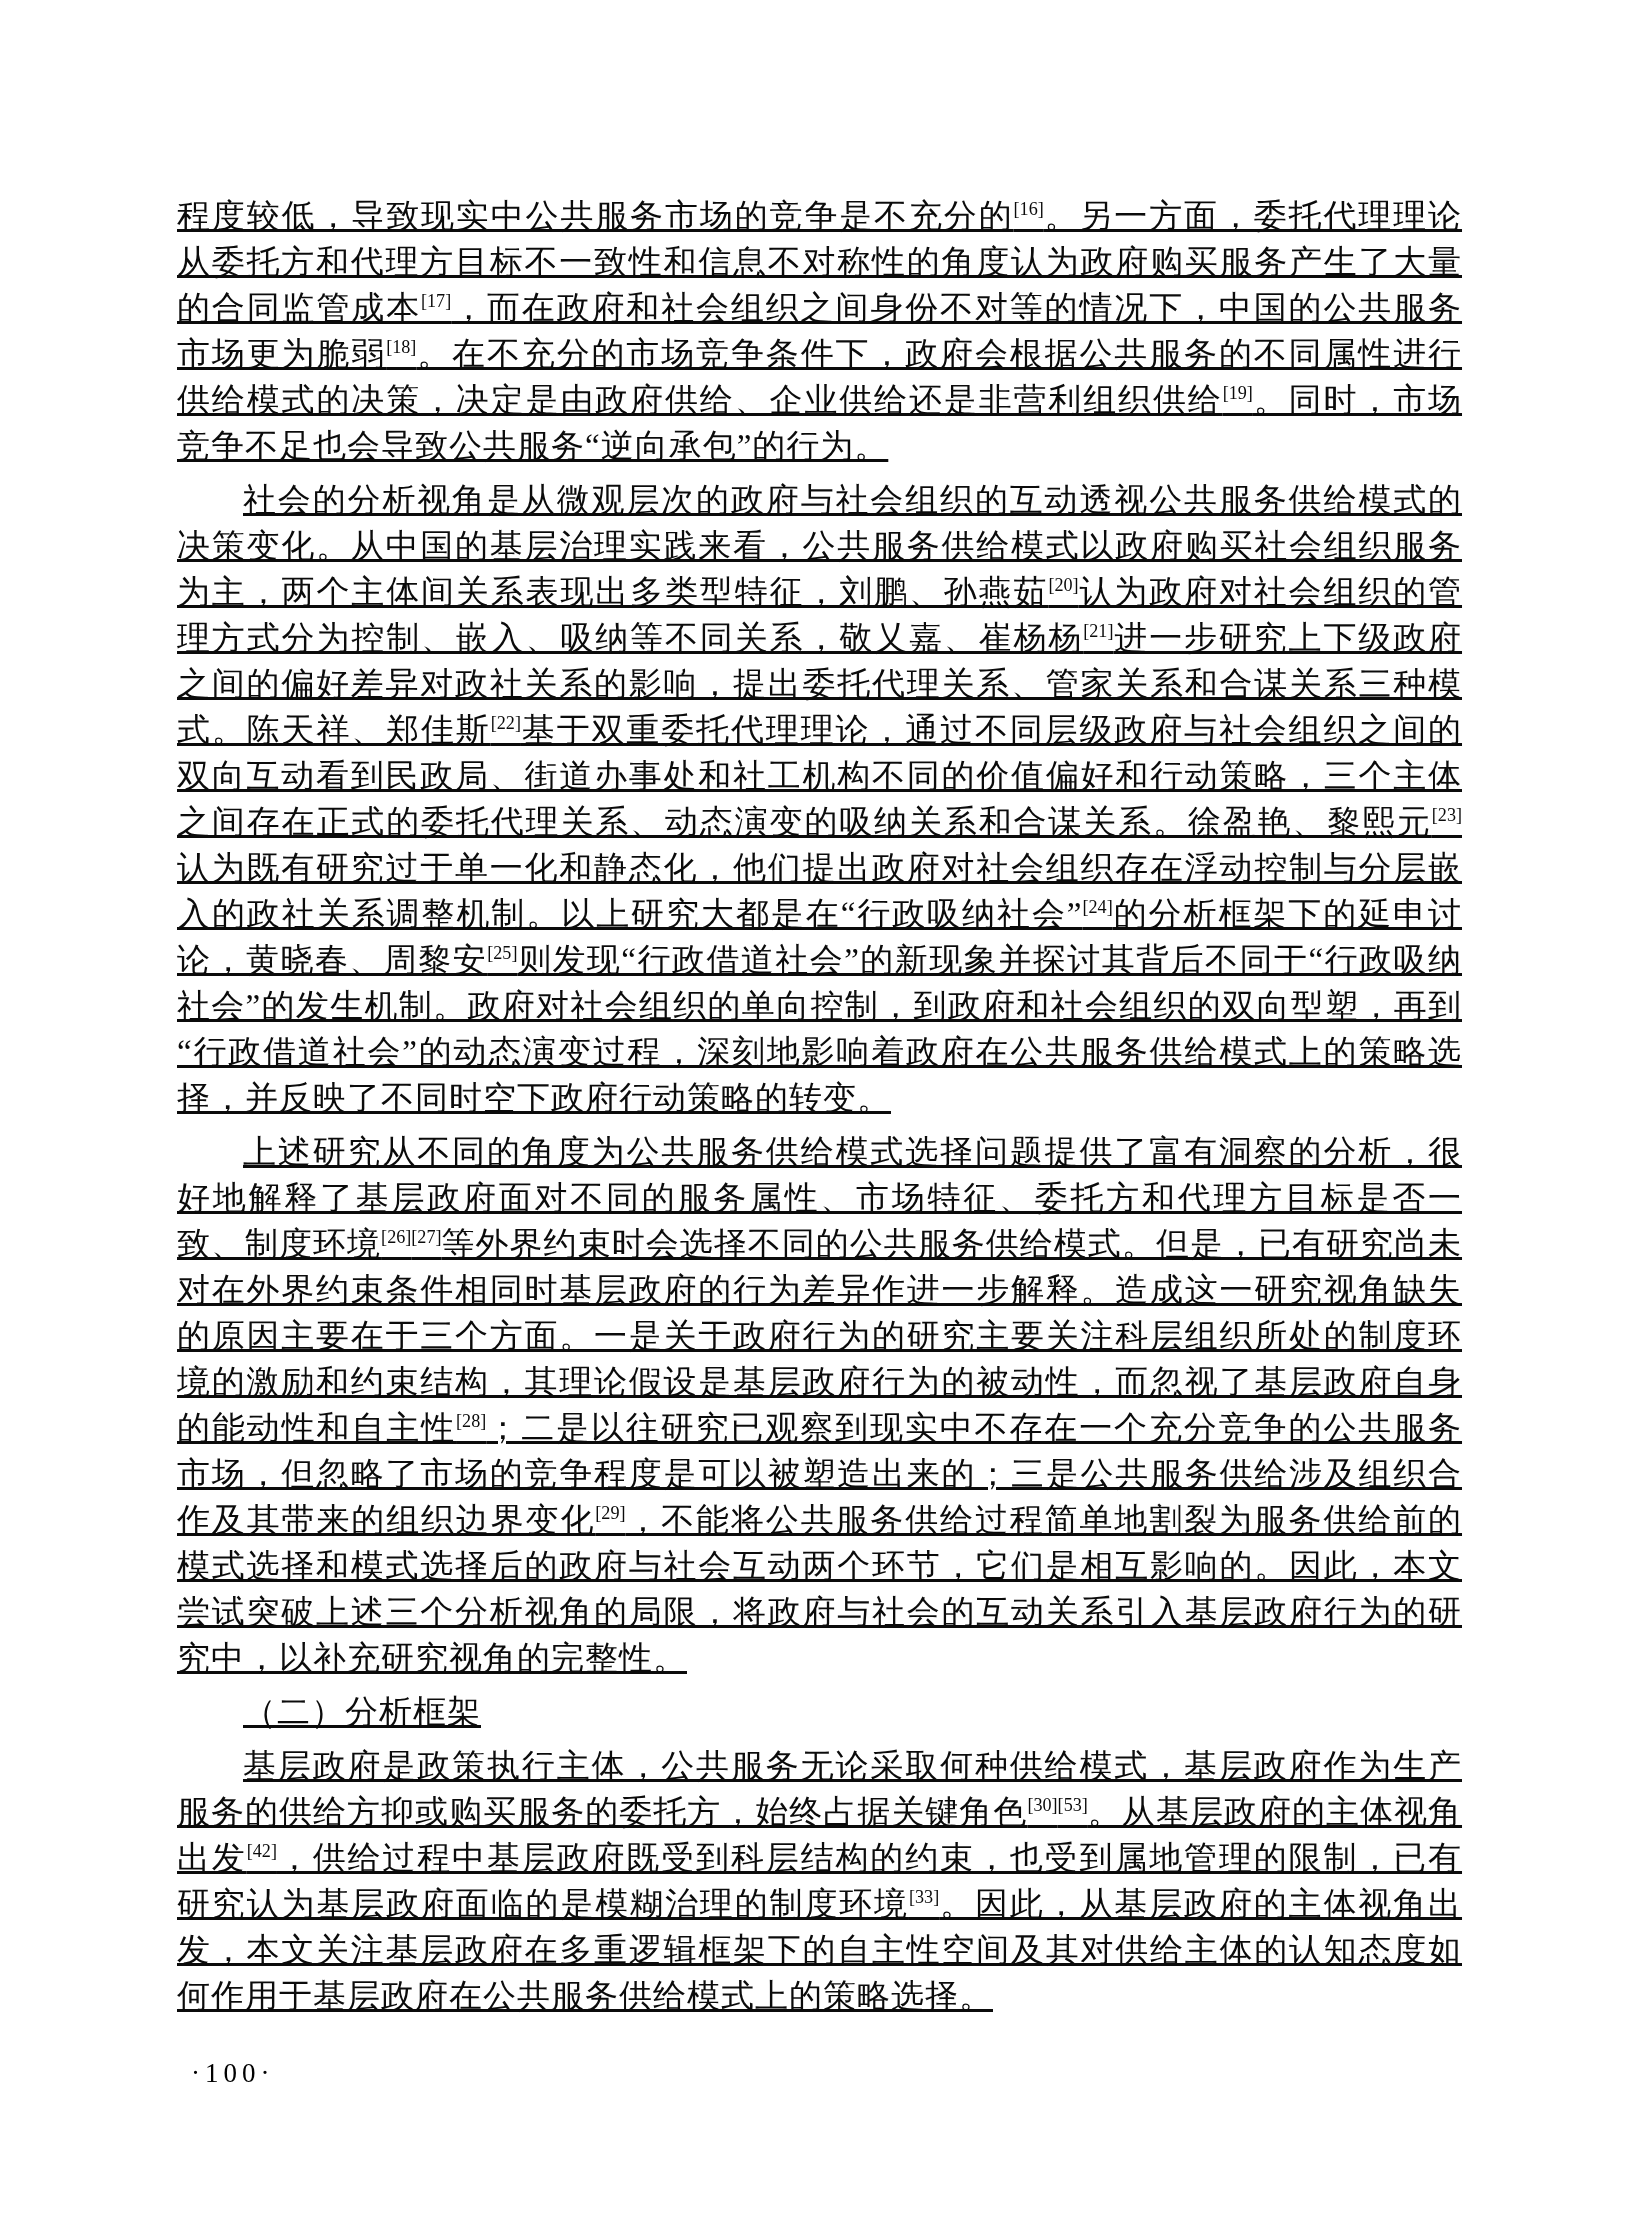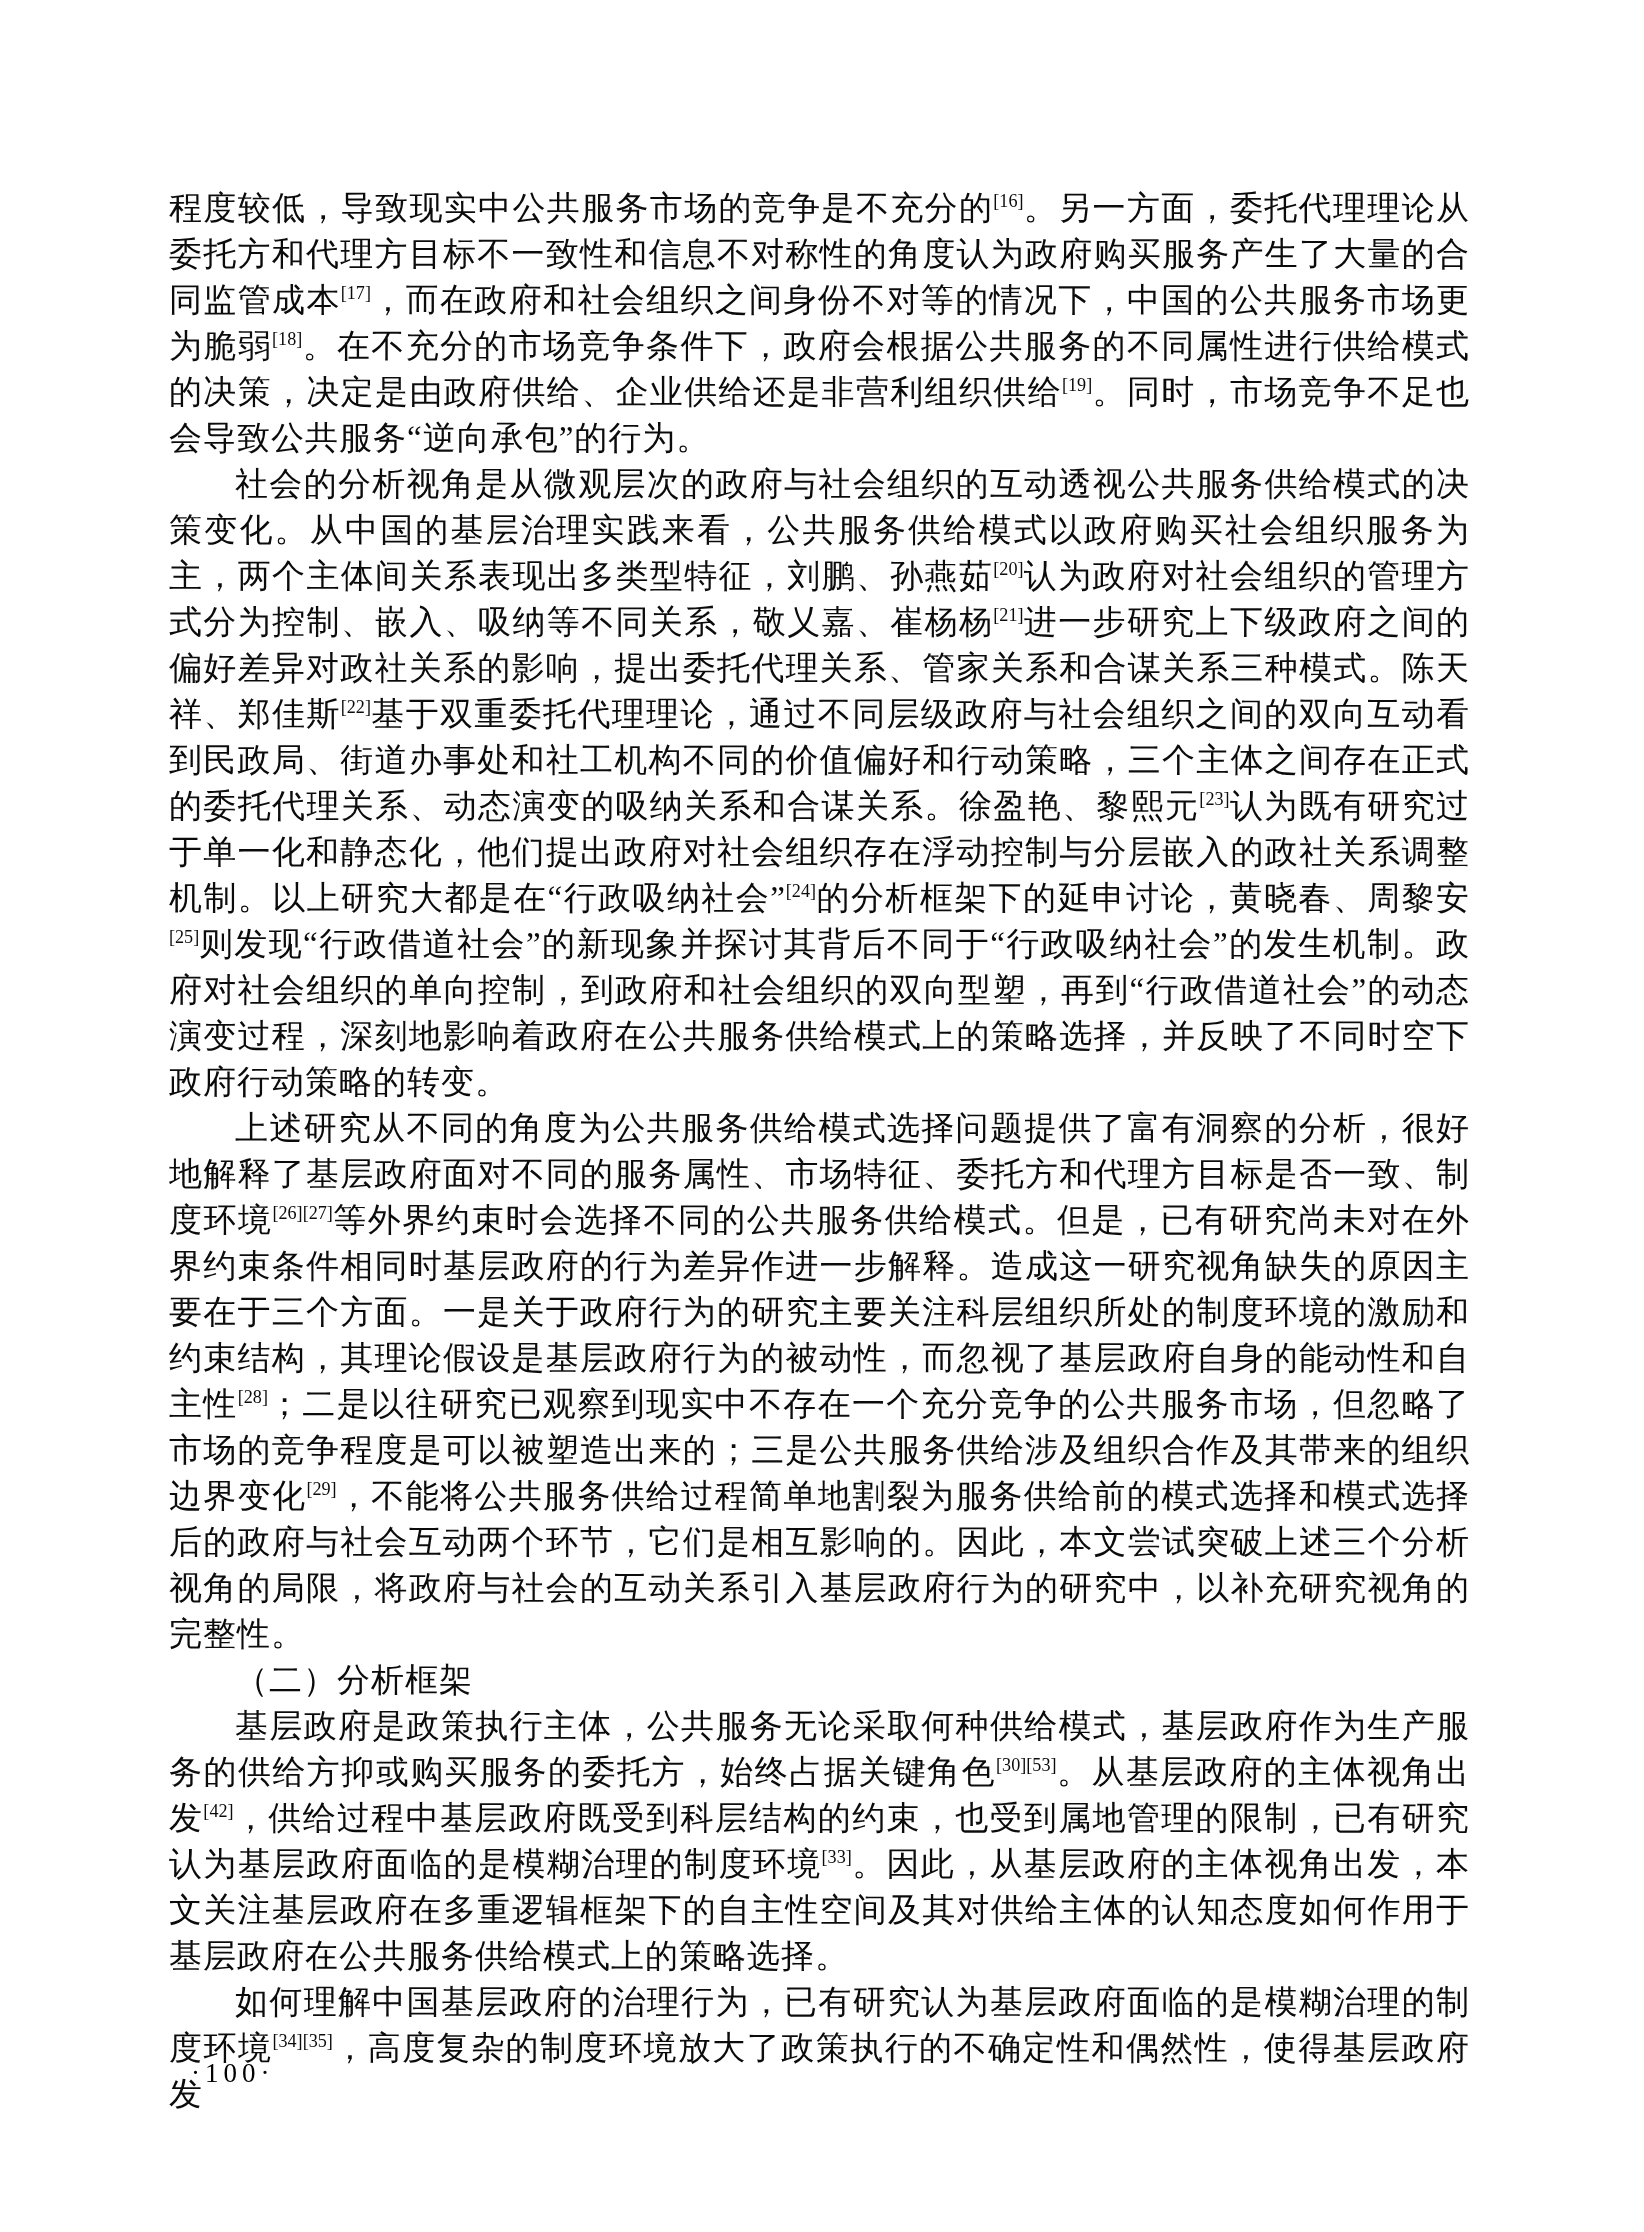--- a/index.html
+++ b/index.html
@@ -20,23 +20,24 @@
     position: absolute;
     left: 169px;
     top: 185px;
     width: 1301px;
     font-size: 33px;
     line-height: 46px;
     text-align: justify;
     letter-spacing: 1px;
   }
   p.para {
-    margin: 0;
+    margin: 8px;
     padding: 0;
     text-indent: 0;
+    text-decoration: underline;
   }
   p.para.indent {
     text-indent: 2em;
   }
   sup.cite {
     font-size: 0.55em;
     line-height: 0;
     vertical-align: super;
     letter-spacing: 0;
     white-space: nowrap;
@@ -54,17 +55,16 @@
 </head>
 <body>
 
 <div class="page">
   <main class="text-block" id="article-body">
       <p class="para"><span>程度较低，导致现实中公共服务市场的竞争是不充分的</span><sup class="cite">[16]</sup><span>。另一方面，委托代理理论从委托方和代理方目标不一致性和信息不对称性的角度认为政府购买服务产生了大量的合同监管成本</span><sup class="cite">[17]</sup><span>，而在政府和社会组织之间身份不对等的情况下，中国的公共服务市场更为脆弱</span><sup class="cite">[18]</sup><span>。在不充分的市场竞争条件下，政府会根据公共服务的不同属性进行供给模式的决策，决定是由政府供给、企业供给还是非营利组织供给</span><sup class="cite">[19]</sup><span>。同时，市场竞争不足也会导致公共服务“逆向承包”的行为。</span></p>
       <p class="para indent"><span>社会的分析视角是从微观层次的政府与社会组织的互动透视公共服务供给模式的决策变化。从中国的基层治理实践来看，公共服务供给模式以政府购买社会组织服务为主，两个主体间关系表现出多类型特征，刘鹏、孙燕茹</span><sup class="cite">[20]</sup><span>认为政府对社会组织的管理方式分为控制、嵌入、吸纳等不同关系，敬乂嘉、崔杨杨</span><sup class="cite">[21]</sup><span>进一步研究上下级政府之间的偏好差异对政社关系的影响，提出委托代理关系、管家关系和合谋关系三种模式。陈天祥、郑佳斯</span><sup class="cite">[22]</sup><span>基于双重委托代理理论，通过不同层级政府与社会组织之间的双向互动看到民政局、街道办事处和社工机构不同的价值偏好和行动策略，三个主体之间存在正式的委托代理关系、动态演变的吸纳关系和合谋关系。徐盈艳、黎熙元</span><sup class="cite">[23]</sup><span>认为既有研究过于单一化和静态化，他们提出政府对社会组织存在浮动控制与分层嵌入的政社关系调整机制。以上研究大都是在“行政吸纳社会”</span><sup class="cite">[24]</sup><span>的分析框架下的延申讨论，黄晓春、周黎安</span><sup class="cite">[25]</sup><span>则发现“行政借道社会”的新现象并探讨其背后不同于“行政吸纳社会”的发生机制。政府对社会组织的单向控制，到政府和社会组织的双向型塑，再到“行政借道社会”的动态演变过程，深刻地影响着政府在公共服务供给模式上的策略选择，并反映了不同时空下政府行动策略的转变。</span></p>
       <p class="para indent"><span>上述研究从不同的角度为公共服务供给模式选择问题提供了富有洞察的分析，很好地解释了基层政府面对不同的服务属性、市场特征、委托方和代理方目标是否一致、制度环境</span><sup class="cite">[26]</sup><sup class="cite">[27]</sup><span>等外界约束时会选择不同的公共服务供给模式。但是，已有研究尚未对在外界约束条件相同时基层政府的行为差异作进一步解释。造成这一研究视角缺失的原因主要在于三个方面。一是关于政府行为的研究主要关注科层组织所处的制度环境的激励和约束结构，其理论假设是基层政府行为的被动性，而忽视了基层政府自身的能动性和自主性</span><sup class="cite">[28]</sup><span>；二是以往研究已观察到现实中不存在一个充分竞争的公共服务市场，但忽略了市场的竞争程度是可以被塑造出来的；三是公共服务供给涉及组织合作及其带来的组织边界变化</span><sup class="cite">[29]</sup><span>，不能将公共服务供给过程简单地割裂为服务供给前的模式选择和模式选择后的政府与社会互动两个环节，它们是相互影响的。因此，本文尝试突破上述三个分析视角的局限，将政府与社会的互动关系引入基层政府行为的研究中，以补充研究视角的完整性。</span></p>
       <p class="para indent"><span>（二）分析框架</span></p>
       <p class="para indent"><span>基层政府是政策执行主体，公共服务无论采取何种供给模式，基层政府作为生产服务的供给方抑或购买服务的委托方，始终占据关键角色</span><sup class="cite">[30]</sup><sup class="cite">[53]</sup><span>。从基层政府的主体视角出发</span><sup class="cite">[42]</sup><span>，供给过程中基层政府既受到科层结构的约束，也受到属地管理的限制，已有研究认为基层政府面临的是模糊治理的制度环境</span><sup class="cite">[33]</sup><span>。因此，从基层政府的主体视角出发，本文关注基层政府在多重逻辑框架下的自主性空间及其对供给主体的认知态度如何作用于基层政府在公共服务供给模式上的策略选择。</span></p>
-      <p class="para indent"><span>如何理解中国基层政府的治理行为，已有研究认为基层政府面临的是模糊治理的制度环境</span><sup class="cite">[34]</sup><sup class="cite">[35]</sup><span>，高度复杂的制度环境放大了政策执行的不确定性和偶然性，使得基层政府发</span></p>
     </main>
   <div class="footer">·100·</div>
 </div>
 
 
 </body></html>

